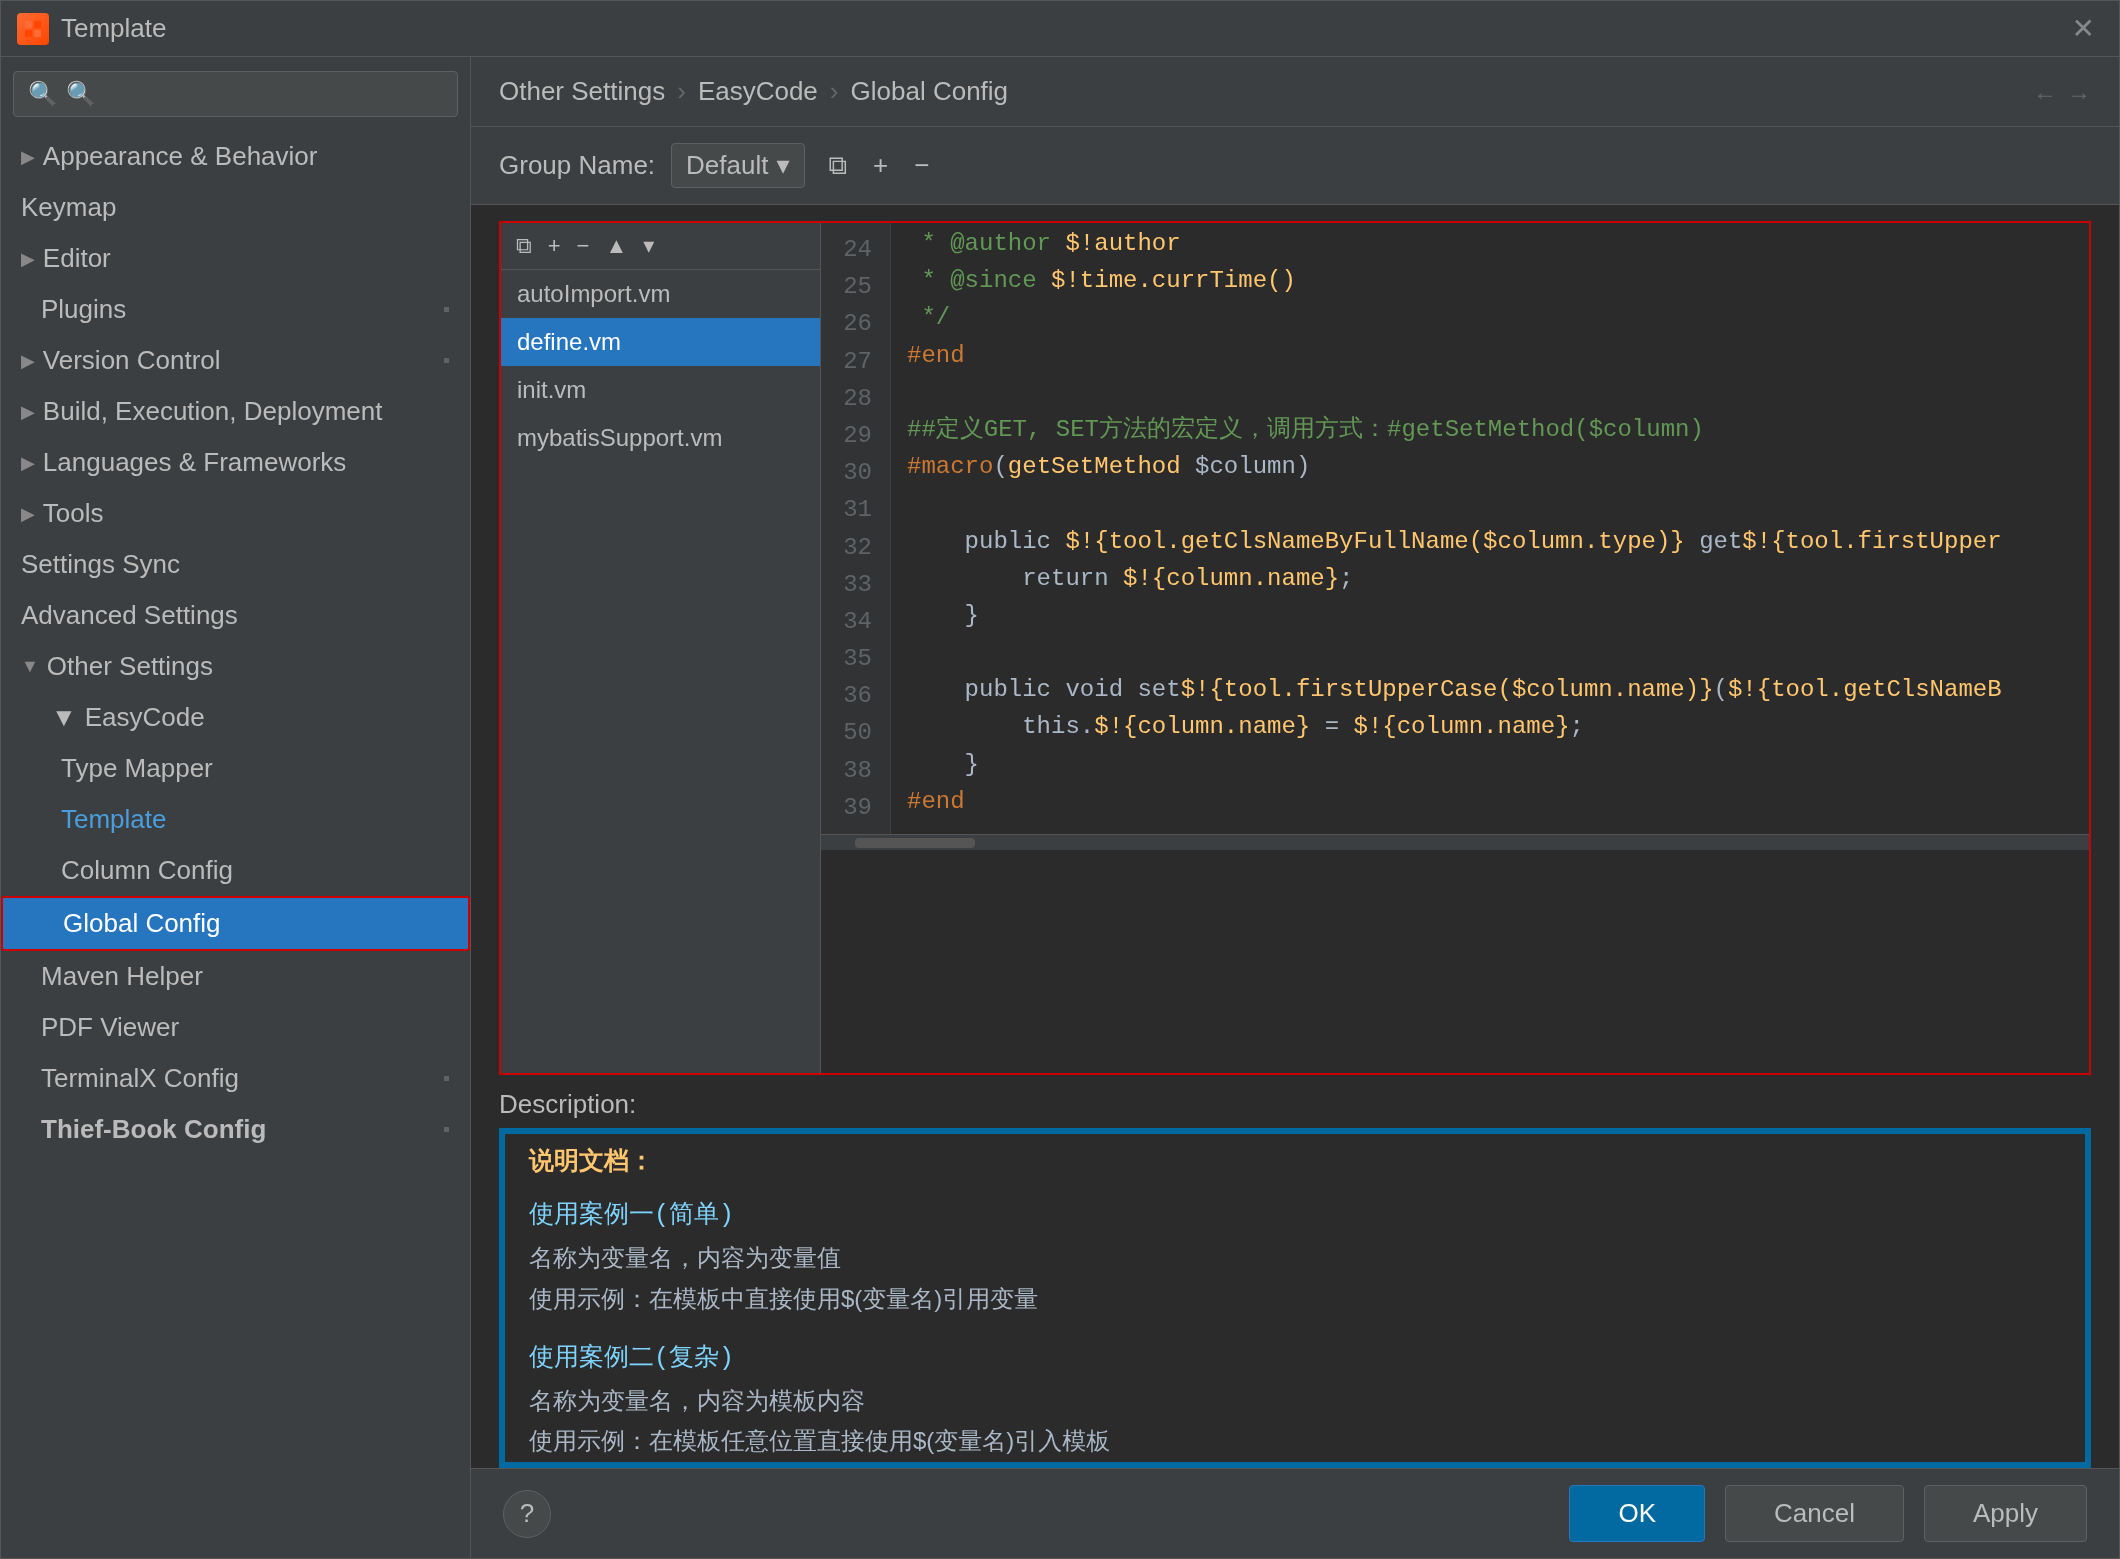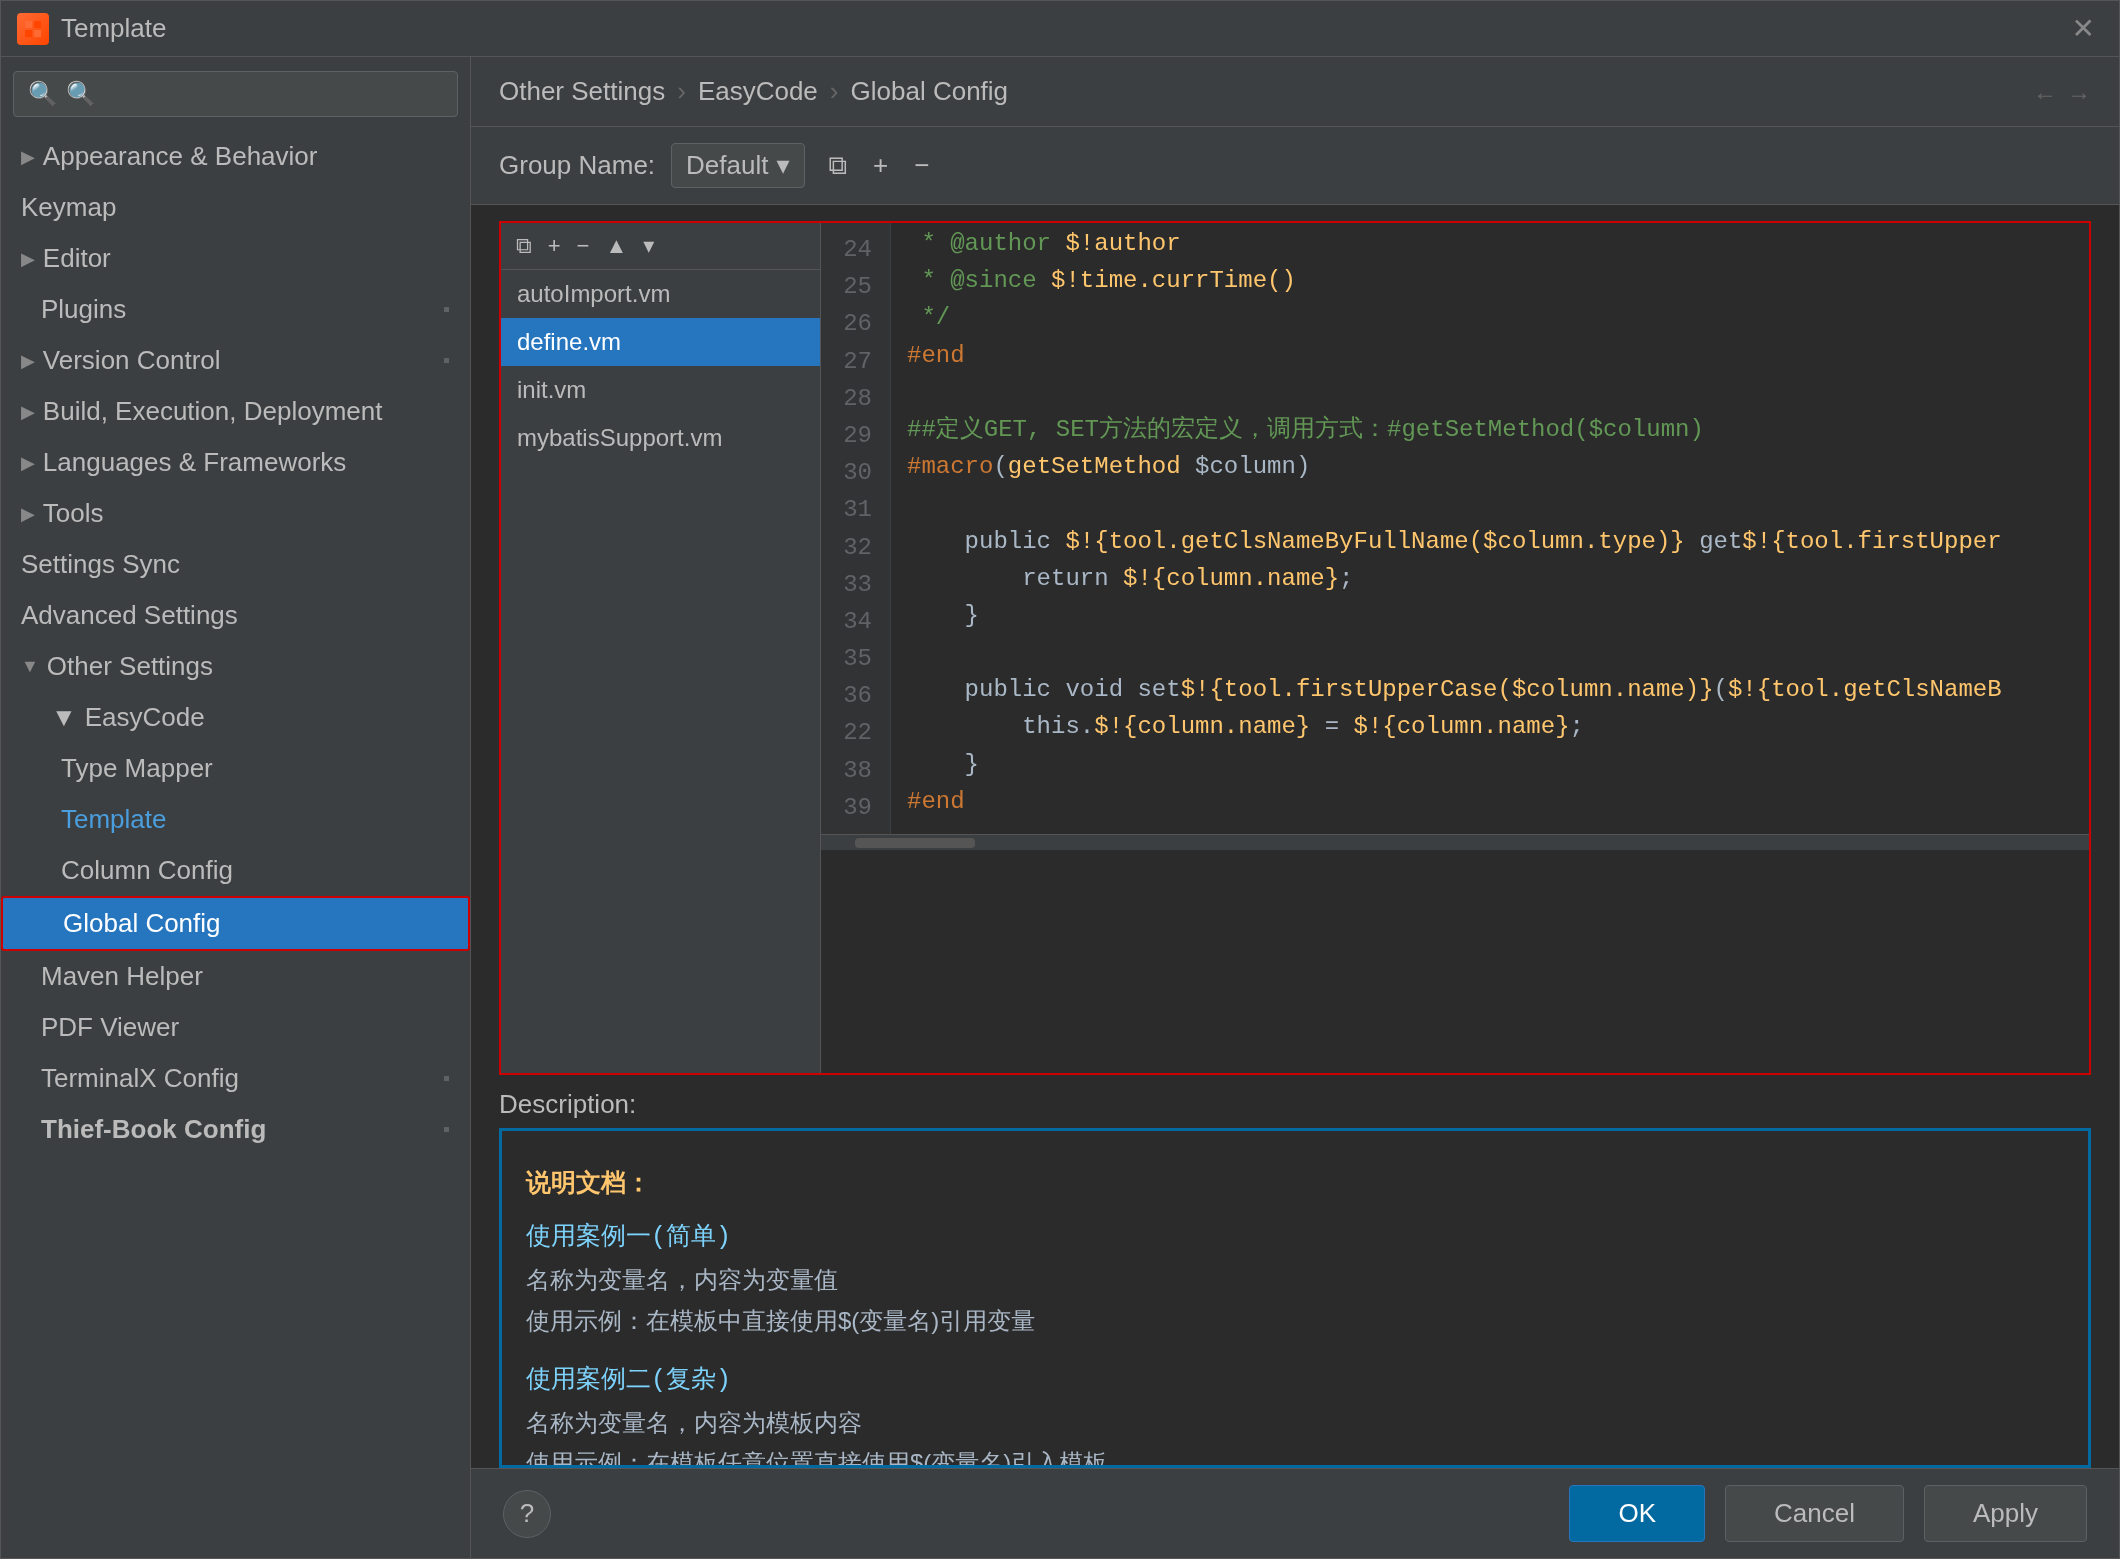--- a/index.html
+++ b/index.html
@@ -284,23 +284,23 @@
     .description-section {
       padding: 14px 28px 0 28px;
       flex-shrink: 0;
     }
     .description-label {
       font-size: 26px;
       color: #bbbbbb;
       margin-bottom: 8px;
     }
     .description-box {
-      border: 3px solid #0369a1;
+      border: 6px solid #0369a1;
       background: #2b2b2b;
-      padding: 35px 24px;
+      padding: 10px 24px;
       height: 340px;
       overflow-y: auto;
       font-size: 24px;
       color: #a9b7c6;
     }
     .desc-title { color: #ffc66d; font-weight: bold; margin-bottom: 10px; font-size: 25px; }
     .desc-subtitle { color: #7dd3fc; font-size: 25px; margin: 20px 0 8px 0; font-family: Liberation Mono, monospace; }
     .desc-text { color: #a9b7c6; line-height: 1.7; font-size: 24px; }
 
     
@@ -538,21 +538,21 @@
               <div class="line-number">27</div>
               <div class="line-number">28</div>
               <div class="line-number">29</div>
               <div class="line-number">30</div>
               <div class="line-number">31</div>
               <div class="line-number">32</div>
               <div class="line-number">33</div>
               <div class="line-number">34</div>
               <div class="line-number">35</div>
               <div class="line-number">36</div>
-              <div class="line-number">22</div>
+              <div class="line-number">50</div>
               <div class="line-number">38</div>
               <div class="line-number">39</div>
             </div>
             <div class="code-content">
               <div class="code-line"><span class="c-comment"> * @author </span><span class="c-dollar">$!author</span></div>
               <div class="code-line"><span class="c-comment"> * @since </span><span class="c-dollar">$!time.currTime()</span></div>
               <div class="code-line"><span class="c-comment"> */</span></div>
               <div class="code-line"><span class="c-keyword">#end</span></div>
               <div class="code-line">&nbsp;</div>
               <div class="code-line"><span class="c-comment">##定义GET, SET方法的宏定义，调用方式：#getSetMethod($column)</span></div>

